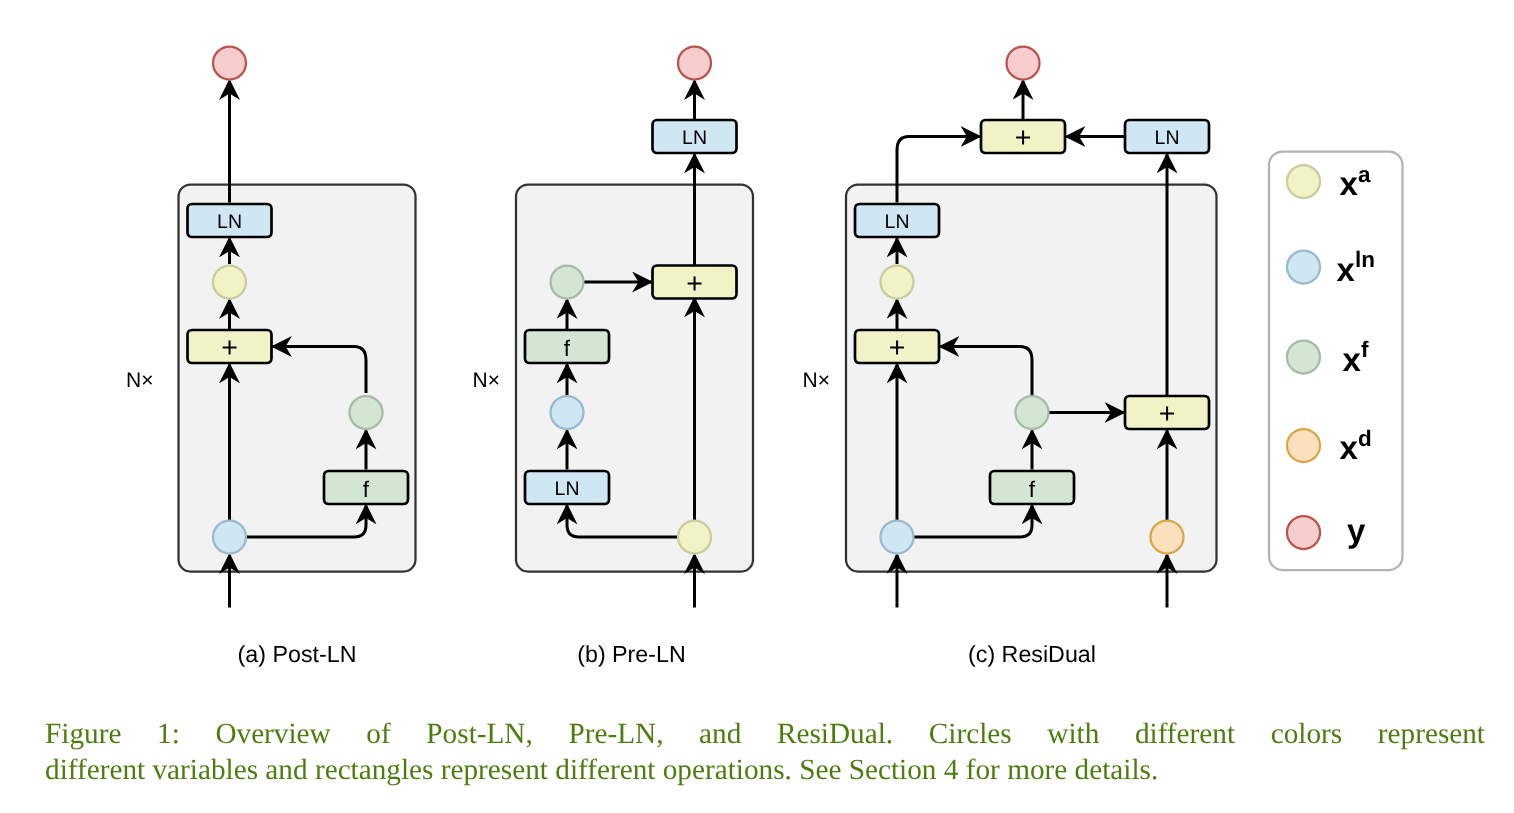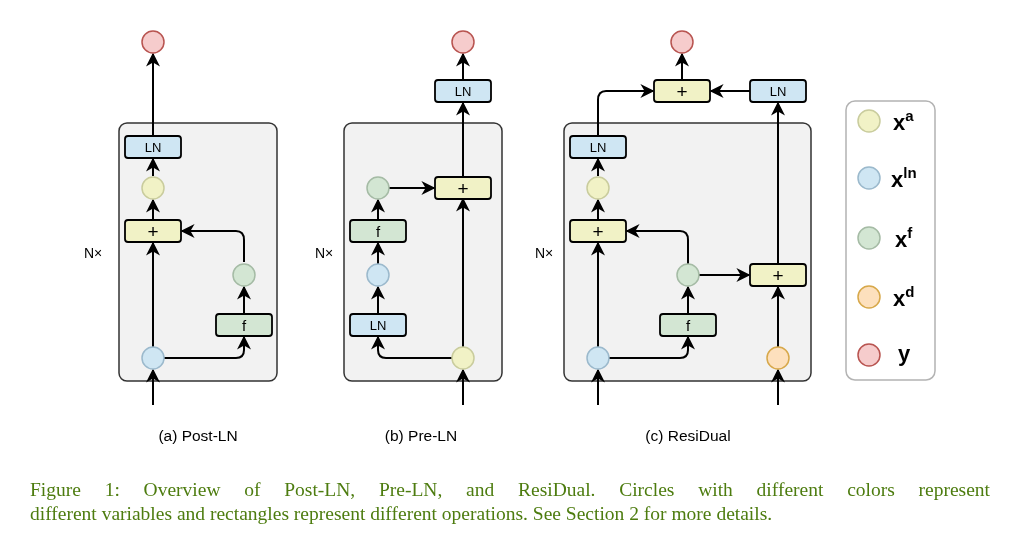--- a/index.html
+++ b/index.html
@@ -195,14 +195,14 @@
     </g>
     <g>
       <circle cx="869" cy="355" r="11" fill="#f6cccc" stroke="#b85450" stroke-width="1.5"></circle>
       <text class="sans" x="898" y="361" font-size="22" font-weight="bold">y</text>
     </g>
   </g>
 </svg>
 
 <div class="caption">
   <span class="cap-line1">Figure 1:  Overview of Post-LN, Pre-LN, and ResiDual.  Circles with different colors represent</span>
-  <span>different variables and rectangles represent different operations. See Section 2 for more details.</span>
+  <span>different variables and rectangles represent different operations. See Section 4 for more details.</span>
 </div>
 
 </body></html>

